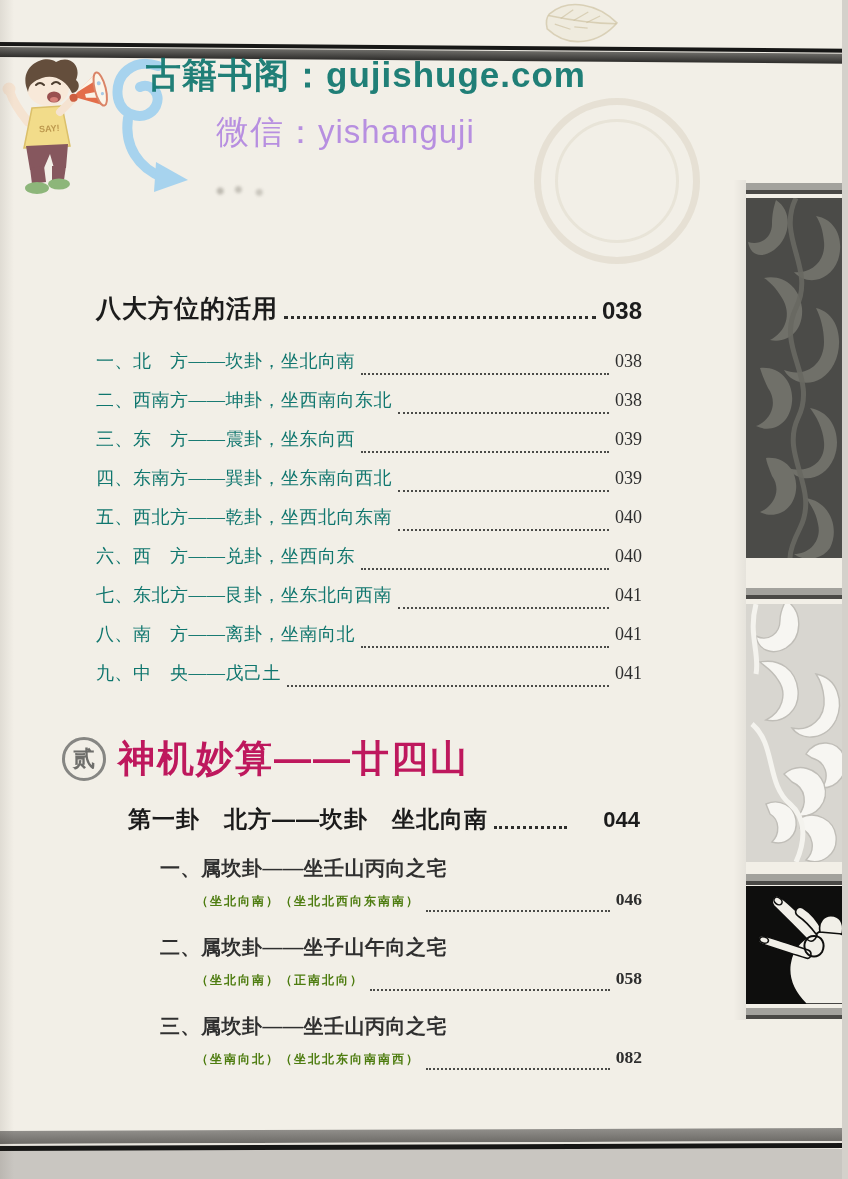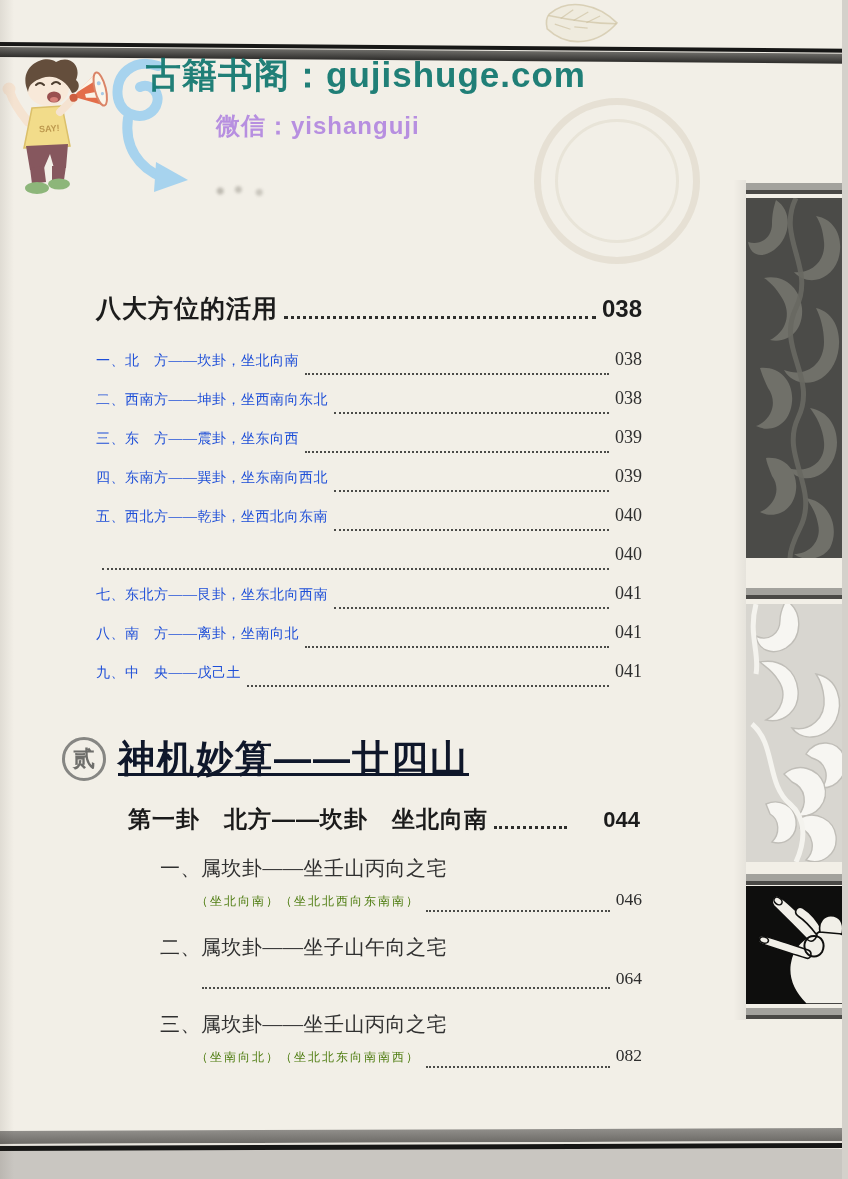--- a/index.html
+++ b/index.html
@@ -23,63 +23,63 @@
   .bottom-rules{position:absolute;left:-6px;top:1131px;width:870px;transform:rotate(-0.2deg);transform-origin:left center;}
   .bot-band{height:13px;background:linear-gradient(to bottom,#908e8a,#6e6c68);}
   .bot-gap{height:2px;background:#e9e6df;}
   .bot-thin{height:5px;background:#161615;}
   .below-area{position:absolute;left:0;top:1149px;width:848px;height:30px;background:#c9c6c1;}
 
   
   .wm1{position:absolute;left:146px;top:52px;font-family:"Liberation Sans","DejaVu Sans",sans-serif;
     font-weight:bold;font-size:35px;letter-spacing:1px;color:#0f766e;opacity:.92;}
   .wm2{position:absolute;left:216px;top:110px;font-family:"Liberation Sans","DejaVu Sans",sans-serif;
-    font-weight:bold;font-size:24px;letter-spacing:1px;color:#b287e0;opacity:.92;}
+    font-weight:normal;font-size:33px;letter-spacing:1px;color:#b287e0;opacity:.92;}
 
   .mascot{position:absolute;left:-4px;top:50px;}
   .arrow{position:absolute;left:96px;top:56px;}
   .leaf{position:absolute;left:528px;top:-8px;opacity:.55;}
   .stamp{position:absolute;left:534px;top:98px;width:152px;height:152px;border-radius:50%;
     border:7px solid rgba(165,150,110,.16);}
   .stamp::after{content:"";position:absolute;left:14px;top:14px;right:14px;bottom:14px;
     border-radius:50%;border:3px solid rgba(165,150,110,.12);}
   .smudge{position:absolute;left:215px;top:184px;width:52px;height:14px;filter:blur(1.5px);
     background:radial-gradient(circle at 10% 50%,rgba(110,105,95,.4) 3px,transparent 4px),
                radial-gradient(circle at 45% 40%,rgba(110,105,95,.35) 3px,transparent 4px),
                radial-gradient(circle at 85% 60%,rgba(110,105,95,.3) 3px,transparent 4px);}
 
   
   .toc1{position:absolute;left:96px;top:292px;width:546px;}
-  .row{display:flex;align-items:center;}
+  .row{display:flex;align-items:flex-end;}
   .h-title{font-family:"Liberation Sans","DejaVu Sans",sans-serif;font-weight:bold;
     font-size:25px;color:#1c1c1c;letter-spacing:1px;white-space:nowrap;}
   .h-page{font-family:"Liberation Sans","DejaVu Sans",sans-serif;font-weight:bold;
     font-size:24px;color:#1c1c1c;}
   .leader{flex:1;border-bottom:2.4px dotted #4b4b48;margin:0 6px;align-self:flex-end;
     margin-bottom:5px;min-width:20px;}
   .leader.bold{border-bottom:3.2px dotted #2e2e2c;margin-bottom:6px;}
   .toc1-items{margin-top:16px;}
   .t-row{height:39px;display:flex;align-items:baseline;padding-top:8px;box-sizing:border-box;}
-  .t-label{font-size:14px;color:#1d4ed8;letter-spacing:.5px;white-space:nowrap;text-align:right;}
+  .t-label{font-size:18px;color:#0f766e;letter-spacing:.5px;white-space:nowrap;text-align:right;}
   .t-page{font-size:18px;color:#2e2e2e;}
 
   
   .sec2{position:absolute;left:62px;top:734px;width:580px;}
   .sec2-head{display:flex;align-items:center;}
   .badge{width:38px;height:38px;border:3px solid #868683;border-radius:50%;
     display:flex;align-items:center;justify-content:center;margin-right:12px;flex:0 0 auto;}
   .badge span{font-size:22px;font-weight:bold;color:#6e6e6b;font-family:"Liberation Serif",serif;}
   .sec2-title{font-family:"Liberation Sans","DejaVu Sans",sans-serif;font-weight:bold;
-    font-size:37px;color:#0f172a;letter-spacing:2px;white-space:nowrap;text-decoration:underline;}
+    font-size:37px;color:#be185d;letter-spacing:2px;white-space:nowrap;}
   .sub-head{display:flex;align-items:baseline;margin:20px 0 0 66px;width:512px;}
   .sh-label{font-family:"Liberation Sans","DejaVu Sans",sans-serif;font-weight:bold;
     font-size:23px;color:#1b1b1b;letter-spacing:1px;white-space:nowrap;}
   .sh-page{font-family:"Liberation Sans","DejaVu Sans",sans-serif;font-weight:bold;
     font-size:22px;color:#1b1b1b;margin-left:30px;}
-  .sub-items{margin:17px 0 0 98px;width:482px;}
+  .sub-items{margin:17px 0 0 98px;width:482px;font-weight:bold;}
   .sub-item{margin-bottom:14px;}
   .si-line1{font-size:20px;color:#303030;letter-spacing:.5px;line-height:32px;white-space:nowrap;}
   .si-row2{display:flex;align-items:baseline;margin-left:36px;line-height:31px;}
   .si-line2{font-size:12px;color:#4d7c0f;letter-spacing:2px;white-space:nowrap;}
   .si-page{font-size:17.5px;color:#2e2e2e;}
 
   
   .rbar{position:absolute;left:746px;width:98px;height:11px;
     background:linear-gradient(to bottom,#a3a29d 0 7px,#4a4946 7px 11px);}
   .rpanel{position:absolute;left:746px;width:98px;}
@@ -179,20 +179,21 @@
           <span class="t-label">四、东南方——巽卦，坐东南向西北</span>
           <span class="leader"></span>
           <span class="t-page">039</span>
         </div>
       <div class="t-row">
           <span class="t-label">五、西北方——乾卦，坐西北向东南</span>
           <span class="leader"></span>
           <span class="t-page">040</span>
         </div>
       <div class="t-row">
+          <span class="t-label">六、西　方——兑卦，坐西向东</span>
           <span class="leader"></span>
           <span class="t-page">040</span>
         </div>
       <div class="t-row">
           <span class="t-label">七、东北方——艮卦，坐东北向西南</span>
           <span class="leader"></span>
           <span class="t-page">041</span>
         </div>
       <div class="t-row">
           <span class="t-label">八、南　方——离卦，坐南向北</span>
@@ -224,22 +225,23 @@
         <div class="si-line1">一、属坎卦——坐壬山丙向之宅</div>
         <div class="si-row2">
           <span class="si-line2">（坐北向南）（坐北北西向东南南）</span>
           <span class="leader"></span>
           <span class="si-page">046</span>
         </div>
       </div>
       <div class="sub-item">
         <div class="si-line1">二、属坎卦——坐子山午向之宅</div>
         <div class="si-row2">
-          <span class="leader"></span>
-          <span class="si-page">064</span>
+          <span class="si-line2">（坐北向南）（正南北向）</span>
+          <span class="leader"></span>
+          <span class="si-page">058</span>
         </div>
       </div>
       <div class="sub-item">
         <div class="si-line1">三、属坎卦——坐壬山丙向之宅</div>
         <div class="si-row2">
           <span class="si-line2">（坐南向北）（坐北北东向南南西）</span>
           <span class="leader"></span>
           <span class="si-page">082</span>
         </div>
       </div>

